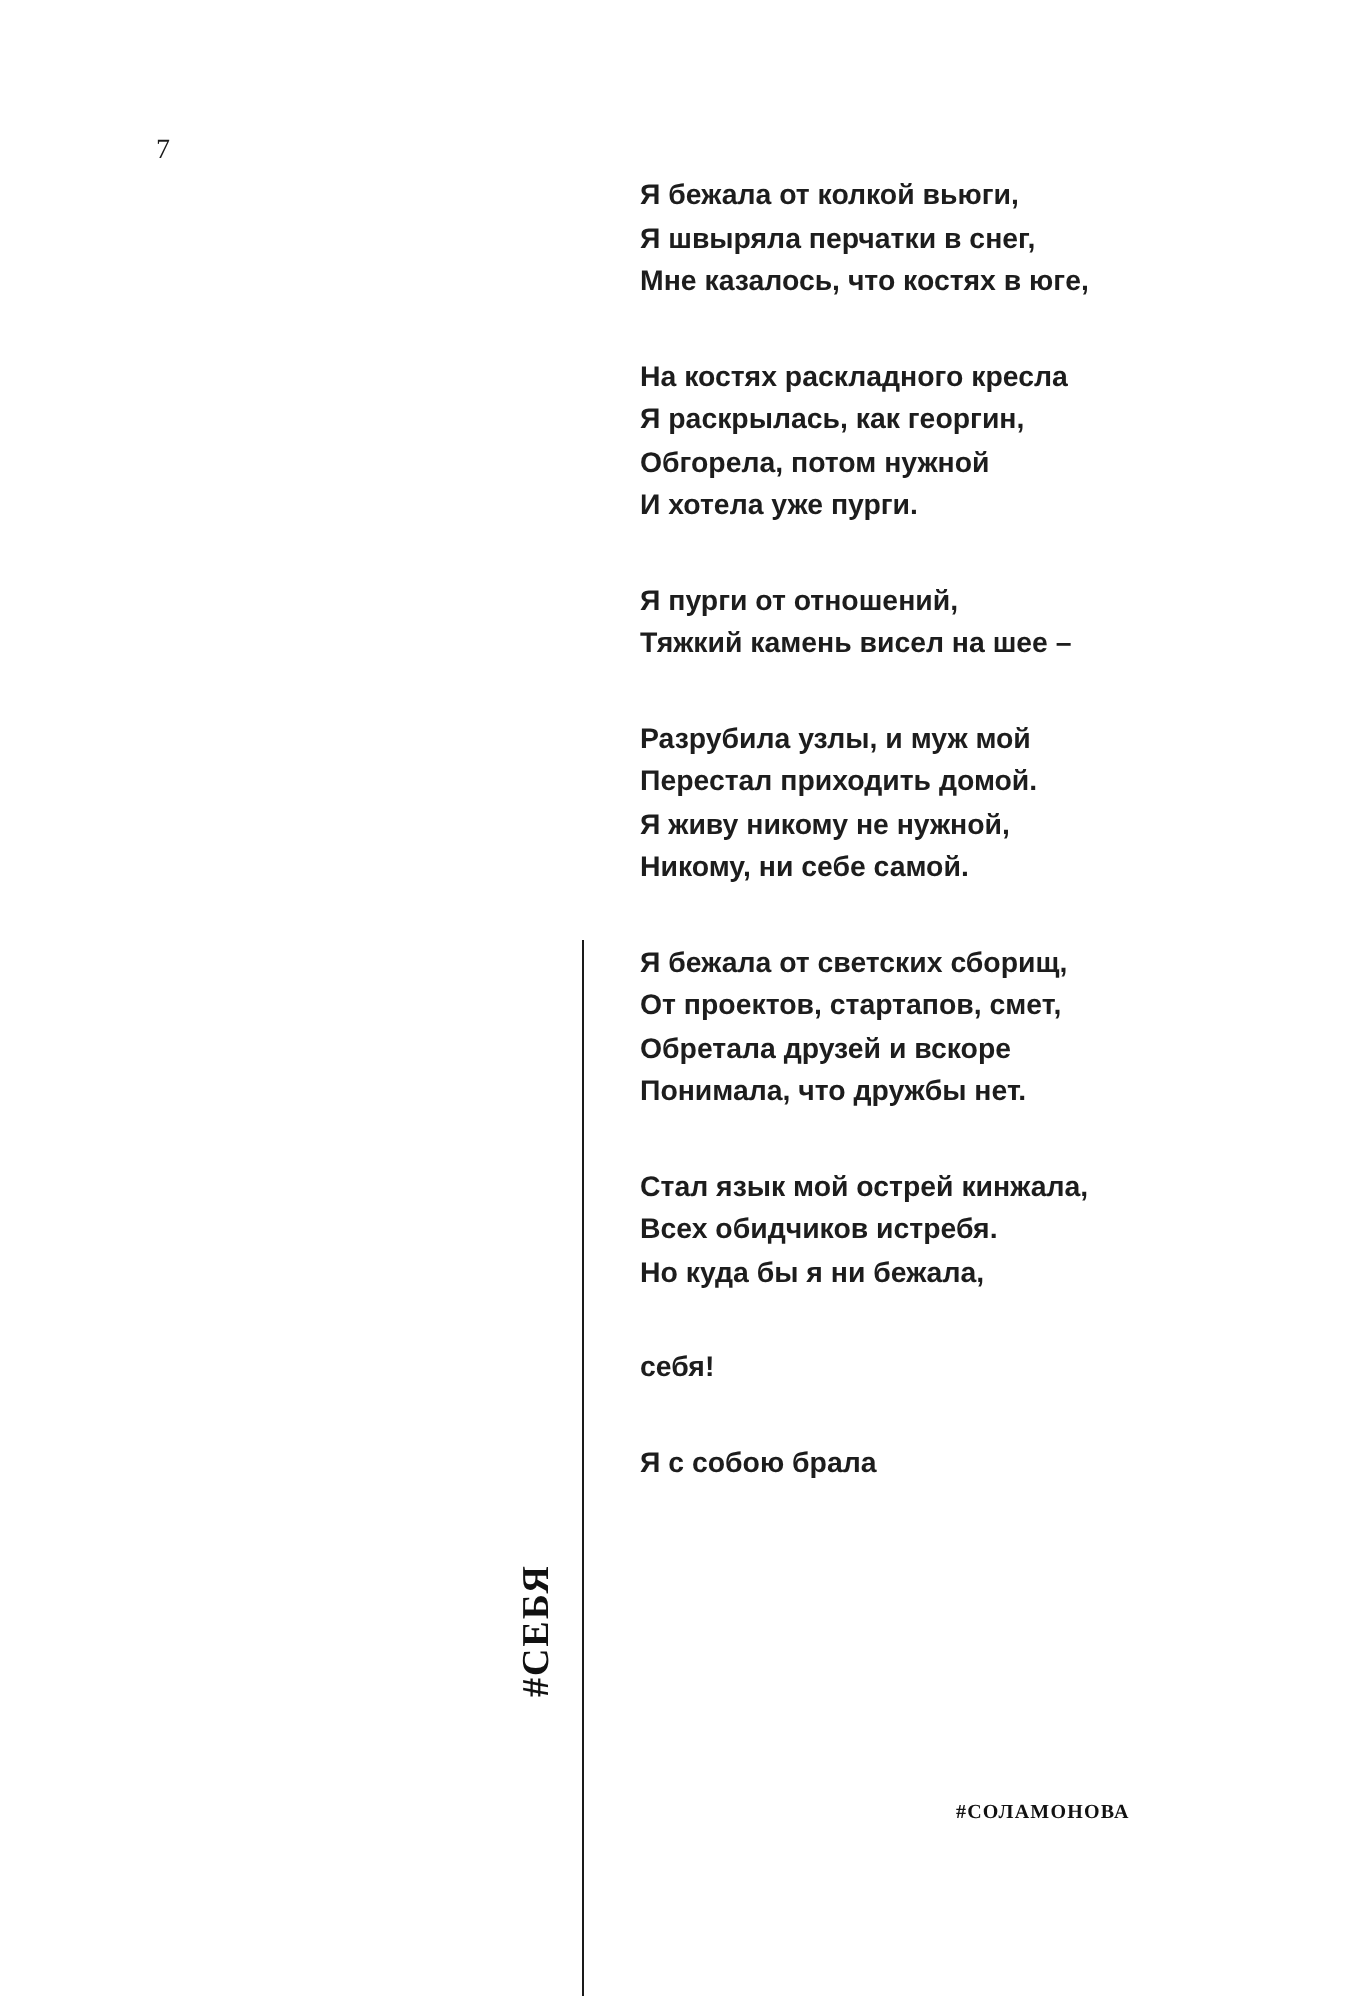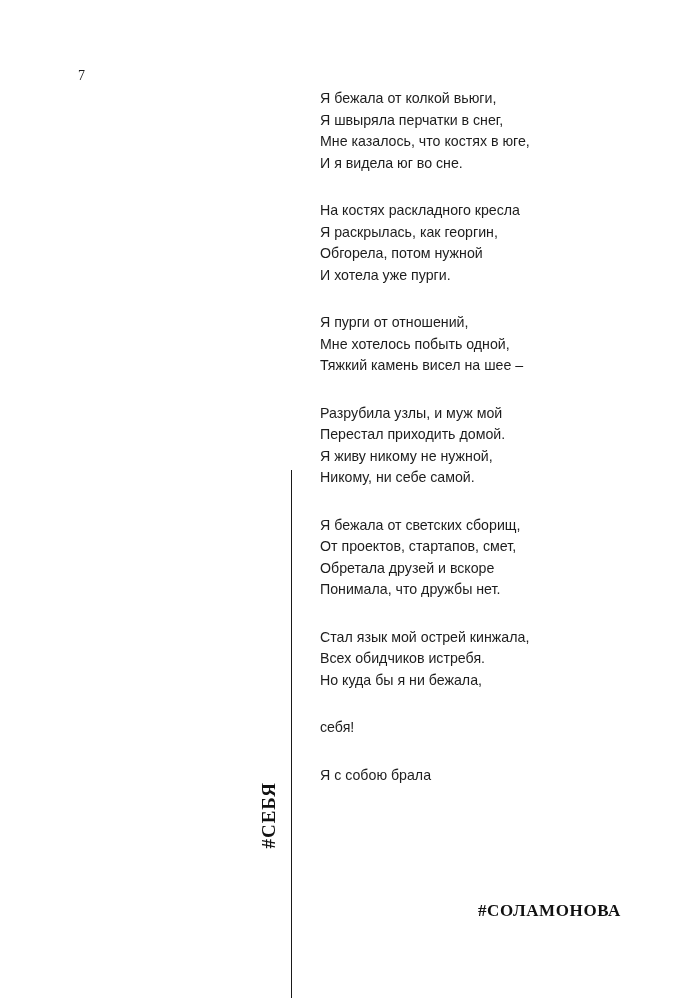--- a/index.html
+++ b/index.html
@@ -53,61 +53,60 @@
     white-space: nowrap;
   }
   .poem {
     position: absolute;
     left: 320px;
     top: 88px;
     width: 330px;
   }
   .stanza {
     margin: 0 0 26px 0;
+    font-weight: bold;
   }
   .line {
     font-size: 14.2px;
     line-height: 21.5px;
     color: #1d1d1d;
     white-space: pre;
   }
   .signature {
     position: absolute;
     left: 478px;
     top: 901px;
     font-family: "Liberation Serif", serif;
-    font-size: 17px;
+    font-size: 10px;
     font-weight: bold;
     letter-spacing: 0.6px;
     color: #111111;
   }
 </style>
 </head>
 <body>
 
 <div class="page">
 
   <div class="page-number">7</div>
 
   <div class="poem">
       <div class="stanza">
         <div class="line">Я бежала от колкой вьюги,</div>
         <div class="line">Я швыряла перчатки в снег,</div>
         <div class="line">Мне казалось, что костях в юге,</div>
-        <div class="line">И я видела юг во сне.</div>
       </div>
       <div class="stanza">
         <div class="line">На костях раскладного кресла</div>
         <div class="line">Я раскрылась, как георгин,</div>
         <div class="line">Обгорела, потом нужной</div>
         <div class="line">И хотела уже пурги.</div>
       </div>
       <div class="stanza">
         <div class="line">Я пурги от отношений,</div>
-        <div class="line">Мне хотелось побыть одной,</div>
         <div class="line">Тяжкий камень висел на шее –</div>
       </div>
       <div class="stanza">
         <div class="line">Разрубила узлы, и муж мой</div>
         <div class="line">Перестал приходить домой.</div>
         <div class="line">Я живу никому не нужной,</div>
         <div class="line">Никому, ни себе самой.</div>
       </div>
       <div class="stanza">
         <div class="line">Я бежала от светских сборищ,</div>

